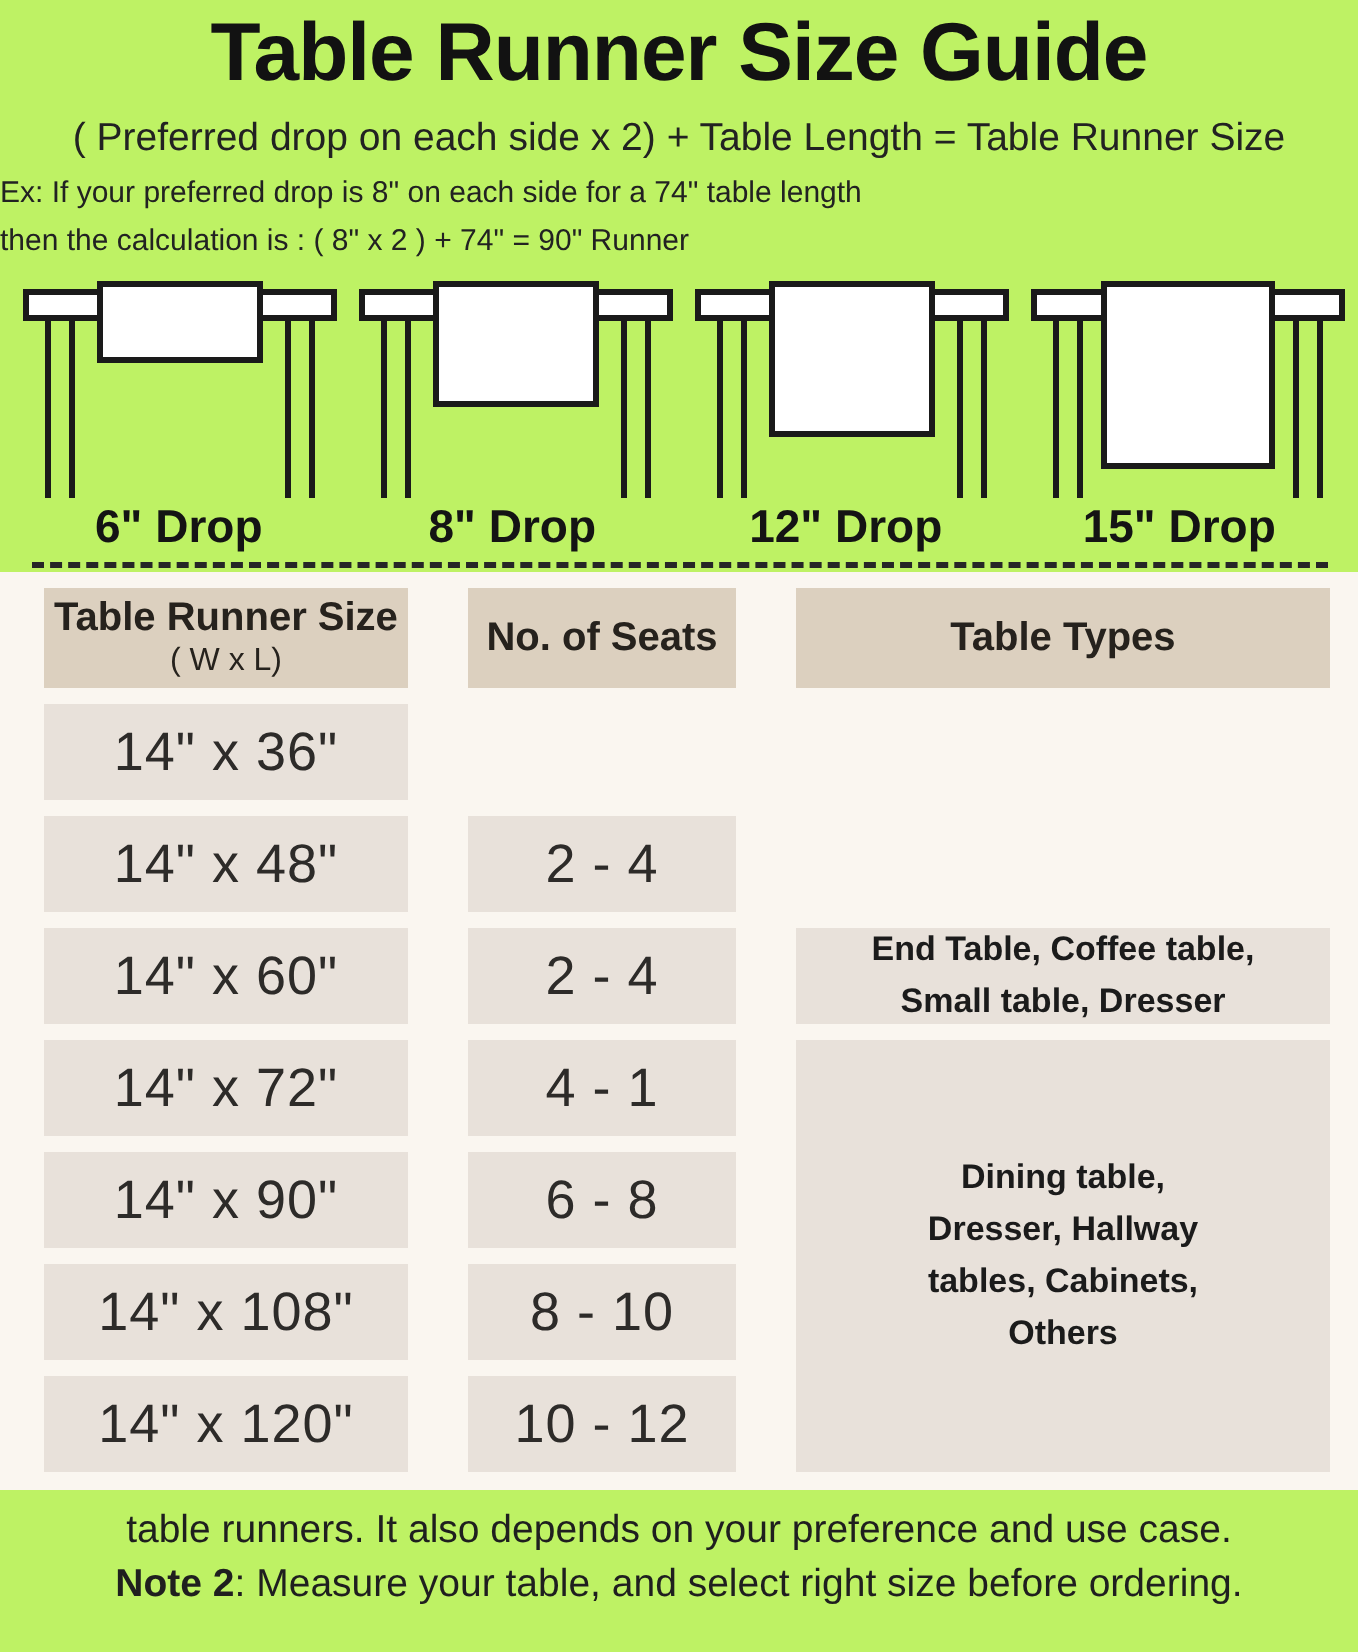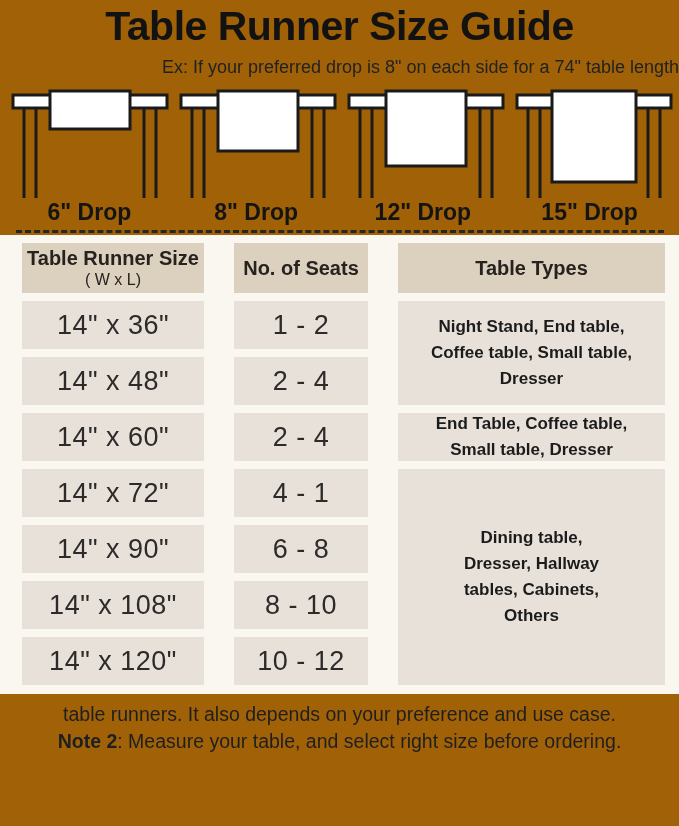--- a/index.html
+++ b/index.html
@@ -2,40 +2,40 @@
 <html><head>
 <meta charset="utf-8">
 <style>
   * { margin: 0; padding: 0; box-sizing: border-box; }
   html, body {
     width: 679px;
     background: #ffffff;
     font-family: "Liberation Sans", "DejaVu Sans", sans-serif;
     color: #1e1e1e;
   }
-  .page { width: 679px; height: 826px; overflow: hidden; background: #a16207; }
+  .page { width: 679px; height: 826px; overflow: hidden; background: #bef264; }
 
   
   .title {
     text-align: center;
     font-size: 41px;
     font-weight: 800;
     letter-spacing: -0.5px;
     color: #121212;
     padding-top: 3px;
   }
   .formula {
     text-align: center;
     font-size: 19.5px;
     color: #222;
     margin-top: 8px;
   }
   .example-line {
-    text-align: right;
-    font-size: 18px;
+    text-align: left;
+    font-size: 15px;
     color: #222;
     margin-top: 7px;
   }
 
   
   .illus-row {
     display: flex;
     justify-content: space-between;
     padding: 0 6px;
     margin-top: 10px;
@@ -129,21 +129,23 @@
   .note-line .b { font-weight: 700; }
 
   svg { display: block; }
 </style>
 </head>
 <body>
 
 <div class="page">
 
   <div class="title">Table Runner Size Guide</div>
+  <div class="formula">( Preferred drop on each side x 2) + Table Length = Table Runner Size</div>
   <div class="example-line">Ex: If your preferred drop is 8" on each side for a 74" table length</div>
+  <div class="example-line">then the calculation is : ( 8" x 2 ) + 74" = 90" Runner</div>
 
   <div class="illus-row">
     <div class="illus">
       <svg width="168" height="110" viewBox="0 0 168 110">
         <rect x="7" y="7" width="154" height="13" fill="#fff" stroke="#1a1a1a" stroke-width="3"></rect>
         <line x1="18" y1="20" x2="18" y2="110" stroke="#1a1a1a" stroke-width="3"></line>
         <line x1="30" y1="20" x2="30" y2="110" stroke="#1a1a1a" stroke-width="3"></line>
         <line x1="138" y1="20" x2="138" y2="110" stroke="#1a1a1a" stroke-width="3"></line>
         <line x1="150" y1="20" x2="150" y2="110" stroke="#1a1a1a" stroke-width="3"></line>
         <rect x="44" y="3" width="80" height="38" fill="#fff" stroke="#1a1a1a" stroke-width="3"></rect>
@@ -198,41 +200,39 @@
         <span class="h-sub">( W x L)</span>
       </div>
       <div class="hcell c3">
         <span class="h-main">Table Types</span>
       </div>
       <div class="hcell c2">
         <span class="h-main">No. of Seats</span>
       </div>
 
       <div class="cell big c1" style="grid-row:2">14" x 36"</div>
-      <div class="cell big c2" style="grid-row:2">1 - 2</div>
 
       <div class="cell big c1" style="grid-row:3">14" x 48"</div>
       <div class="cell big c2" style="grid-row:3">2 - 4</div>
 
       <div class="cell big c1" style="grid-row:4">14" x 60"</div>
       <div class="cell big c2" style="grid-row:4">2 - 4</div>
 
       <div class="cell big c1" style="grid-row:5">14" x 72"</div>
       <div class="cell big c2" style="grid-row:5">4 - 1</div>
 
       <div class="cell big c1" style="grid-row:6">14" x 90"</div>
       <div class="cell big c2" style="grid-row:6">6 - 8</div>
 
       <div class="cell big c1" style="grid-row:7">14" x 108"</div>
       <div class="cell big c2" style="grid-row:7">8 - 10</div>
 
       <div class="cell big c1" style="grid-row:8">14" x 120"</div>
       <div class="cell big c2" style="grid-row:8">10 - 12</div>
 
-      <div class="cell types c3" style="grid-row:2 / span 2">Night Stand, End table, Coffee table, Small table, Dresser</div>
       <div class="cell types c3" style="grid-row:4">End Table, Coffee table, Small table, Dresser</div>
       <div class="cell types narrow c3" style="grid-row:5 / span 4">Dining table, Dresser, Hallway tables, Cabinets, Others</div>
     </div>
   </div>
 
   <div class="notes">
     <div class="note-line">
       <span>table runners. It also depends on your preference and use case.</span>
     </div>
     <div class="note-line">

